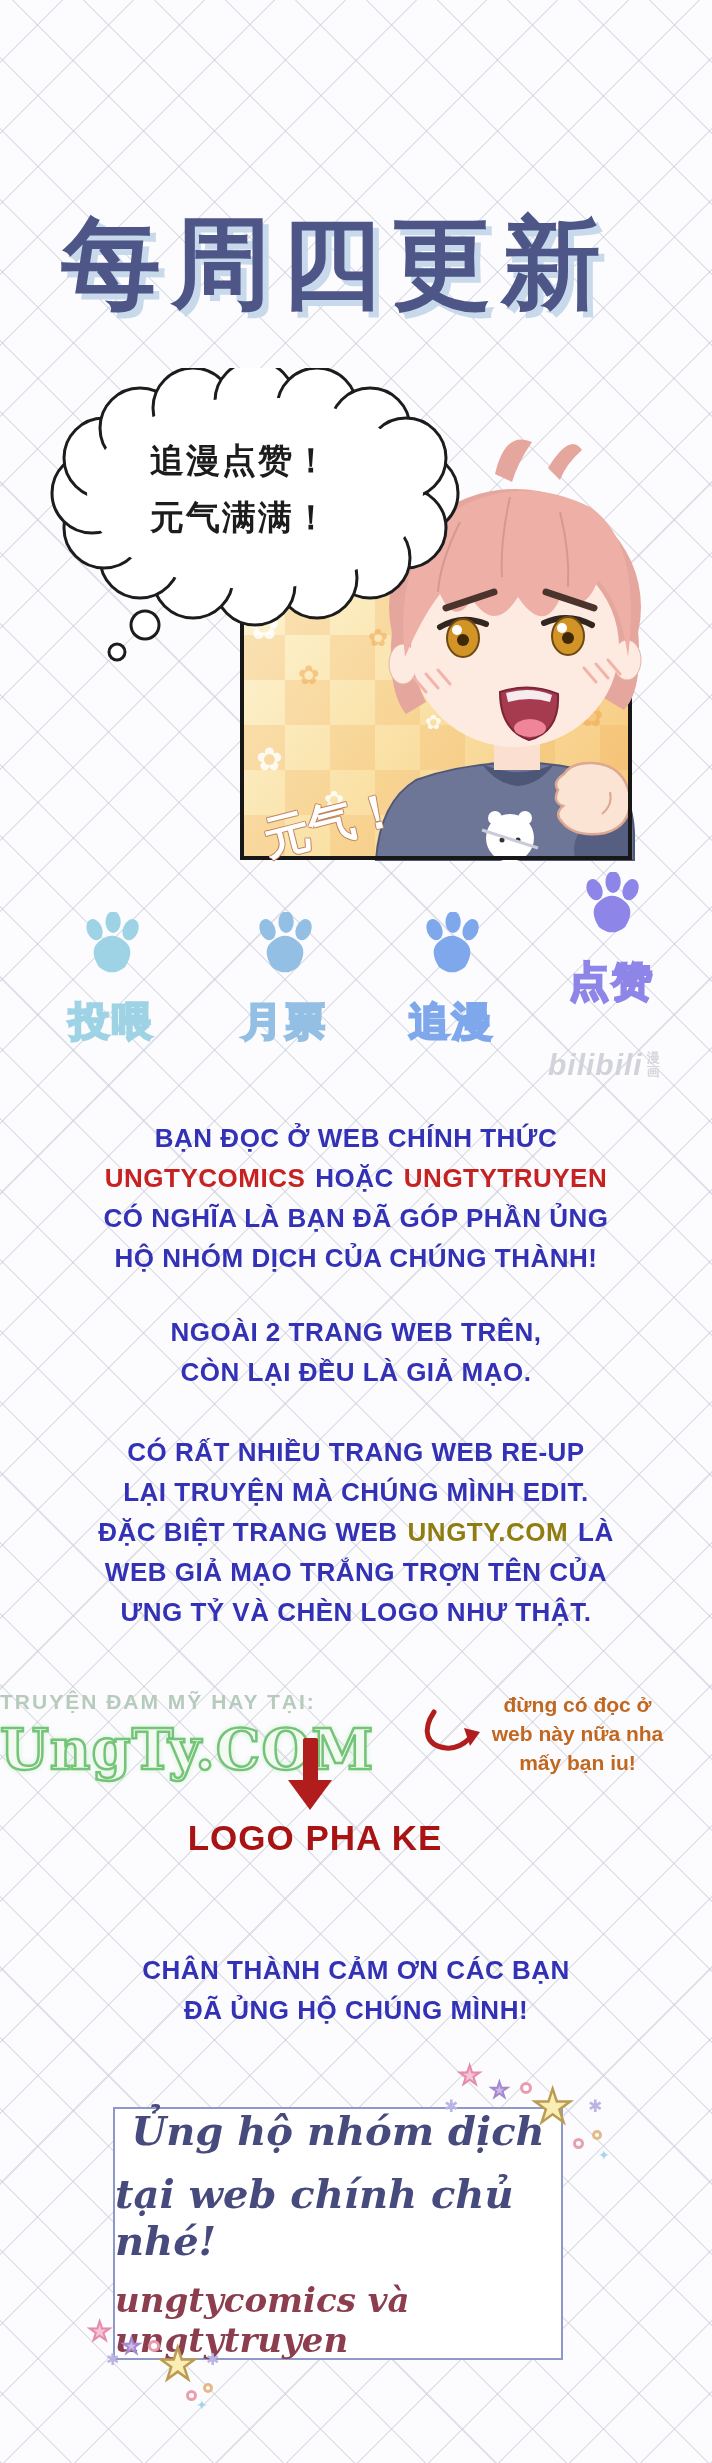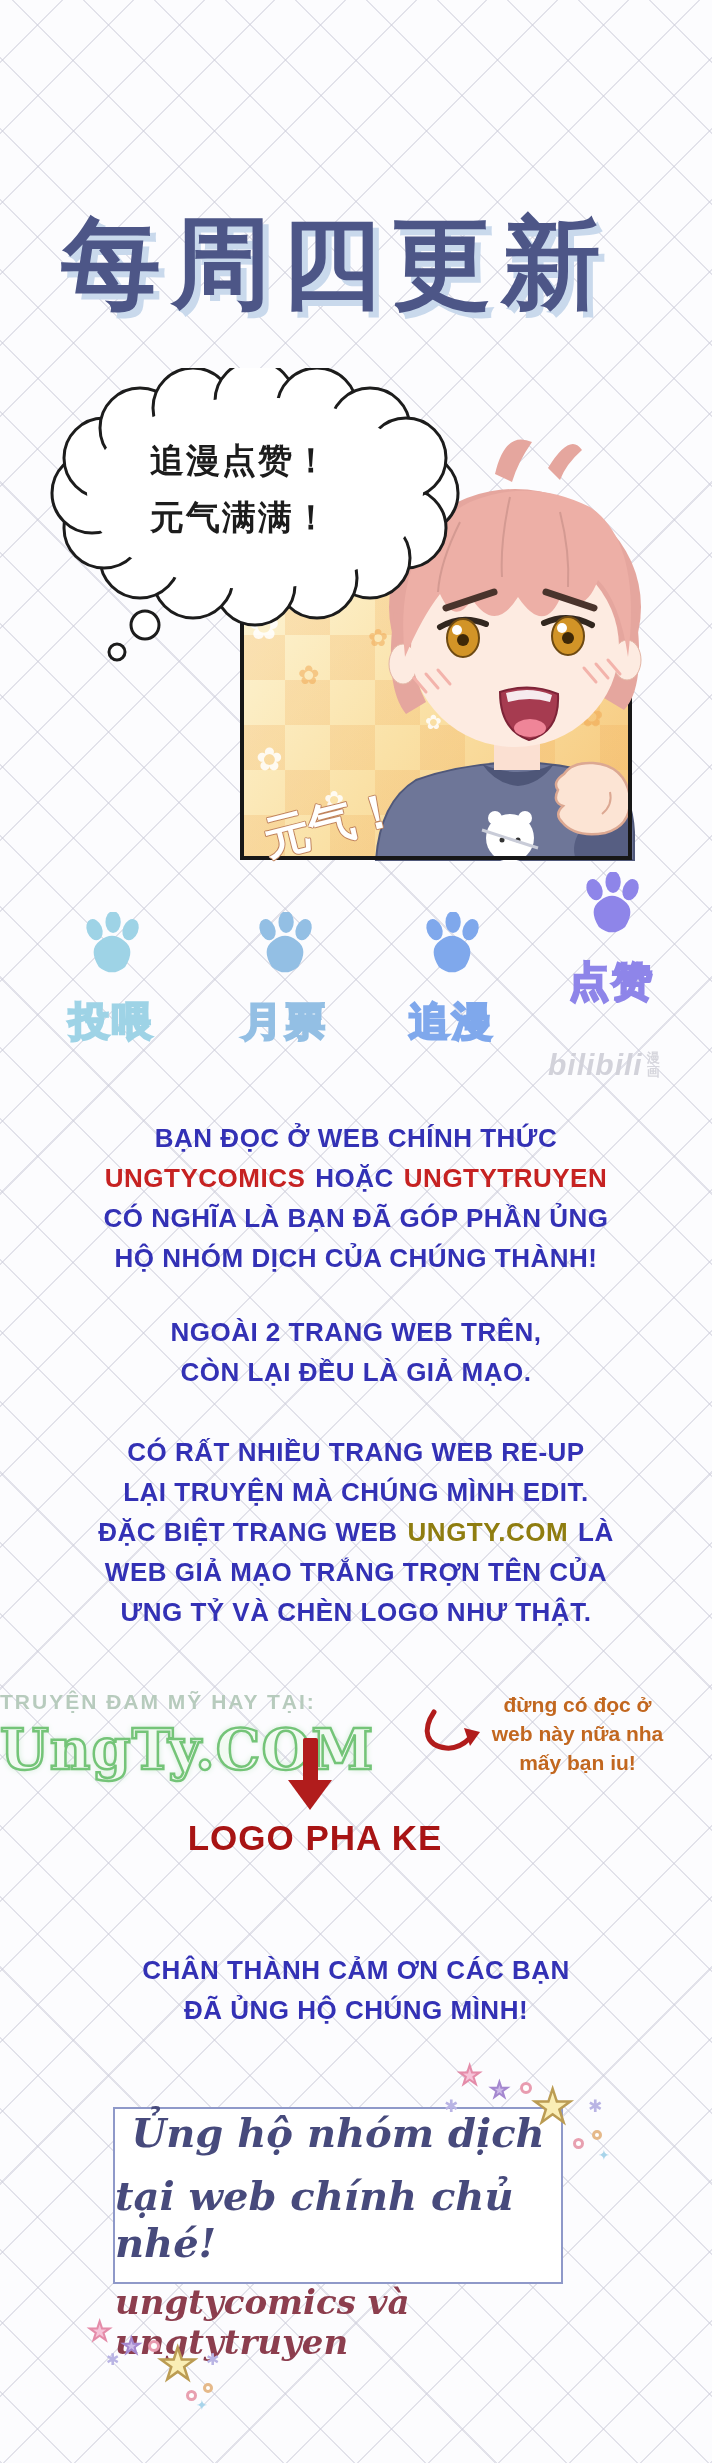--- a/index.html
+++ b/index.html
@@ -78,23 +78,23 @@
   .logo-caption { left:0; top:1818px; width:630px; text-align:center;
     font-size:35px; font-weight:800; letter-spacing:1px; color:#a81414; }
   .note { left:460px; top:1690px; width:235px; text-align:center;
     font-size:21px; line-height:29px; font-weight:700; color:#c2671f; z-index:2; }
   .swoosh { left:420px; top:1708px; width:64px; height:48px; }
 
   
   .thanks { top:1950px; }
 
   
-  .support-box { left:113px; top:2107px; width:450px; height:177px; background:#ffffff;
+  .support-box { left:113px; top:2107px; width:450px; height:253px; background:#ffffff;
     border:2px solid #8f99c9; z-index:1;
-    display:flex; flex-direction:column; align-items:center; gap:16px; }
+    display:flex; flex-direction:column; align-items:center; justify-content:center; gap:16px; }
   .script { font-family:"DejaVu Serif","Liberation Serif",serif; font-style:italic; font-weight:700; }
   .sup1,.sup2 { font-size:40px; color:#474a7c; }
   .sup3 { font-size:34px; color:#8c3e4e; }
 
   
   .star { z-index:2; line-height:1; font-family:"DejaVu Sans",sans-serif; }
   .star::before { content:"★"; }
   .sparkle { z-index:2; line-height:1; font-family:"DejaVu Sans",sans-serif; }
   .sparkle::before { content:"✦"; }
   .aster { z-index:2; line-height:1; font-family:"DejaVu Sans",sans-serif; }

